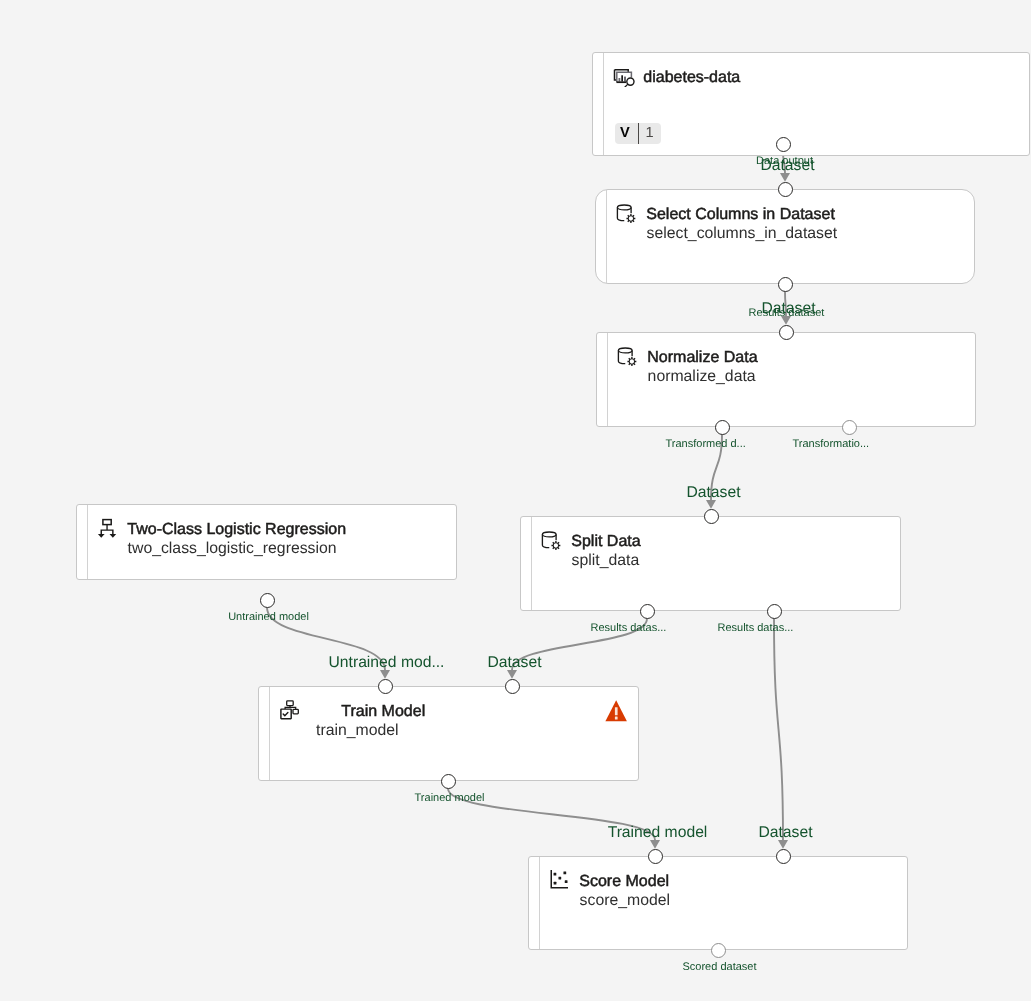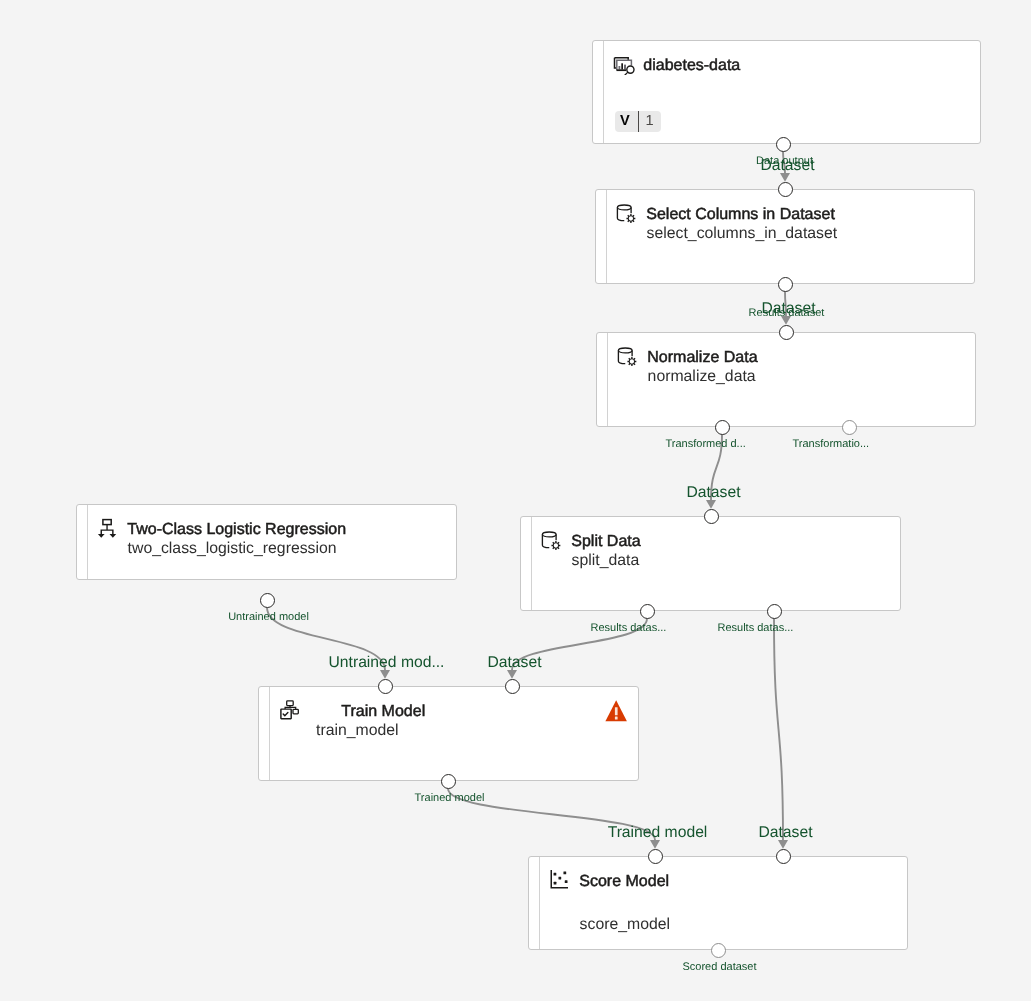--- a/index.html
+++ b/index.html
@@ -40,21 +40,21 @@
         </marker>
       </defs>
 <path class="edge" d="M 783.00 151.50 C 783.00 163.27, 785.00 161.13, 785.00 172.90" fill="none" stroke="#8e8e8e" stroke-width="1.9" marker-end="url(#arrowhead)"></path>
 <path class="edge" d="M 785.00 291.50 C 785.00 304.92, 786.00 302.48, 786.00 315.90" fill="none" stroke="#8e8e8e" stroke-width="1.9" marker-end="url(#arrowhead)"></path>
 <path class="edge" d="M 722.00 434.50 C 722.00 470.47, 711.00 463.93, 711.00 499.90" fill="none" stroke="#8e8e8e" stroke-width="1.9" marker-end="url(#arrowhead)"></path>
 <path class="edge" d="M 267.00 607.50 C 267.00 641.82, 385.00 635.58, 385.00 669.90" fill="none" stroke="#8e8e8e" stroke-width="1.9" marker-end="url(#arrowhead)"></path>
 <path class="edge" d="M 647.00 618.50 C 647.00 646.77, 512.00 641.63, 512.00 669.90" fill="none" stroke="#8e8e8e" stroke-width="1.9" marker-end="url(#arrowhead)"></path>
 <path class="edge" d="M 448.00 788.50 C 448.00 816.77, 655.00 811.63, 655.00 839.90" fill="none" stroke="#8e8e8e" stroke-width="1.9" marker-end="url(#arrowhead)"></path>
 <path class="edge" d="M 774.00 618.50 C 774.00 740.27, 783.00 718.13, 783.00 839.90" fill="none" stroke="#8e8e8e" stroke-width="1.9" marker-end="url(#arrowhead)"></path>
 </svg>
-<div class="node" style="left:592px;top:40px;width:389px;height:104px;">
+<div class="node" style="left:592px;top:52px;width:438px;height:104px;">
   <div class="node-divider"></div>
   <div class="node-icon" style="top:12px;"><svg viewBox="0 0 22 22" width="22" height="22">
           <g transform="translate(-1.2,2.1)">
  <path d="M2.7 2.7 H16.4 V5.1" fill="none" stroke="#1b1a19" stroke-width="1.5"></path>
  <path d="M2.7 2.7 V12.9 H4.9" fill="none" stroke="#1b1a19" stroke-width="1.5"></path>
  <rect x="5.0" y="5.2" width="14.6" height="10.0" fill="#ffffff"></rect>
  <path d="M19.6 10.4 V5.2 H5.0 V15.2" fill="none" stroke="#6b6a70" stroke-width="1.5"></path>
  <rect x="6.7" y="10.9" width="1.8" height="3.5" fill="#6b6a70"></rect>
  <rect x="9.5" y="8.2" width="1.7" height="6.2" fill="#1b1a19"></rect>
  <rect x="12.2" y="9.5" width="2.0" height="4.9" fill="#6b6a70"></rect>
@@ -63,21 +63,21 @@
  <path d="M16.05 17.05 L11.3 21.8" stroke="#1b1a19" stroke-width="1.3" fill="none" stroke-linecap="round"></path>
 </g>
         </svg></div>
   <div class="node-title" style="left:50.3px;top:15.0px;">diabetes-data</div>
   <div class="badge" style="left:21.5px;top:70.3px;">
         <span class="bv">V</span>
         <span class="bsep"></span>
         <span class="bn">1</span>
       </div>
 </div>
-<div class="node" style="left:595px;top:189px;width:380px;height:95px;">
+<div class="node" style="left:595px;top:189px;width:380px;height:95px;border-radius:13px;">
   <div class="node-divider"></div>
   <div class="node-icon" style="top:12px;"><svg viewBox="0 0 22 22" width="22" height="22">
           <g transform="translate(0.2,2.0)">
  <ellipse cx="8.05" cy="3.4" rx="6.85" ry="2.45" fill="#ffffff" stroke="#1b1a19" stroke-width="1.35"></ellipse>
  <path d="M1.2 3.4 V14.2 C1.2 15.55 4.25 16.65 8.05 16.65" fill="none" stroke="#1b1a19" stroke-width="1.35"></path>
  <path d="M14.9 3.4 V9.3" fill="none" stroke="#1b1a19" stroke-width="1.35"></path>
  <path d="M14.02 11.42L14.02 10.05L15.38 10.05L15.38 11.42L16.39 11.84L17.37 10.87L18.33 11.83L17.36 12.81L17.78 13.82L19.15 13.82L19.15 15.18L17.78 15.18L17.36 16.19L18.33 17.17L17.37 18.13L16.39 17.16L15.38 17.58L15.38 18.95L14.02 18.95L14.02 17.58L13.01 17.16L12.03 18.13L11.07 17.17L12.04 16.19L11.62 15.18L10.25 15.18L10.25 13.82L11.62 13.82L12.04 12.81L11.07 11.83L12.03 10.87L13.01 11.84ZM16.85 14.50A2.15 2.15 0 1 0 12.55 14.50A2.15 2.15 0 1 0 16.85 14.50Z" fill="#1b1a19" fill-rule="evenodd"></path>
 </g>
         </svg></div>
   <div class="node-title" style="left:50.3px;top:15.0px;">Select Columns in Dataset</div>
@@ -151,21 +151,21 @@
           <g transform="translate(-0.8,-1.0)">
  <path d="M3.05 1.9 V19.7 H19.8" fill="none" stroke="#1b1a19" stroke-width="1.5"></path>
  <rect x="5.35" y="4.75" width="2.75" height="2.75" rx="0.3" fill="#1b1a19"></rect>
  <rect x="15.25" y="3.45" width="2.75" height="2.75" rx="0.3" fill="#1b1a19"></rect>
  <rect x="10.25" y="8.65" width="2.75" height="2.75" rx="0.3" fill="#1b1a19"></rect>
  <rect x="5.45" y="13.85" width="2.75" height="2.75" rx="0.3" fill="#1b1a19"></rect>
  <rect x="16.55" y="12.35" width="2.75" height="2.75" rx="0.3" fill="#1b1a19"></rect>
 </g>
         </svg></div>
   <div class="node-title" style="left:50.3px;top:15.0px;">Score Model</div>
-  <div class="node-sub" style="left:50.6px;top:33.9px;margin-top:24px;">score_model</div>
+  <div class="node-sub" style="left:50.6px;top:33.9px;">score_model</div>
 </div>
 <div class="port connected" style="left:783px;top:144px;"></div>
 <div class="plabel" style="left:784.5px;top:151.3px;">Data output</div>
 <div class="port connected" style="left:785px;top:189px;"></div>
 <div class="port connected" style="left:785px;top:284px;"></div>
 <div class="plabel" style="left:786.5px;top:303px;">Results dataset</div>
 <div class="port connected" style="left:786px;top:332px;"></div>
 <div class="port connected" style="left:722px;top:427px;"></div>
 <div class="plabel trunc" style="left:665.5px;top:434.3px;">Transformed d...</div>
 <div class="port free" style="left:849px;top:427px;"></div>

